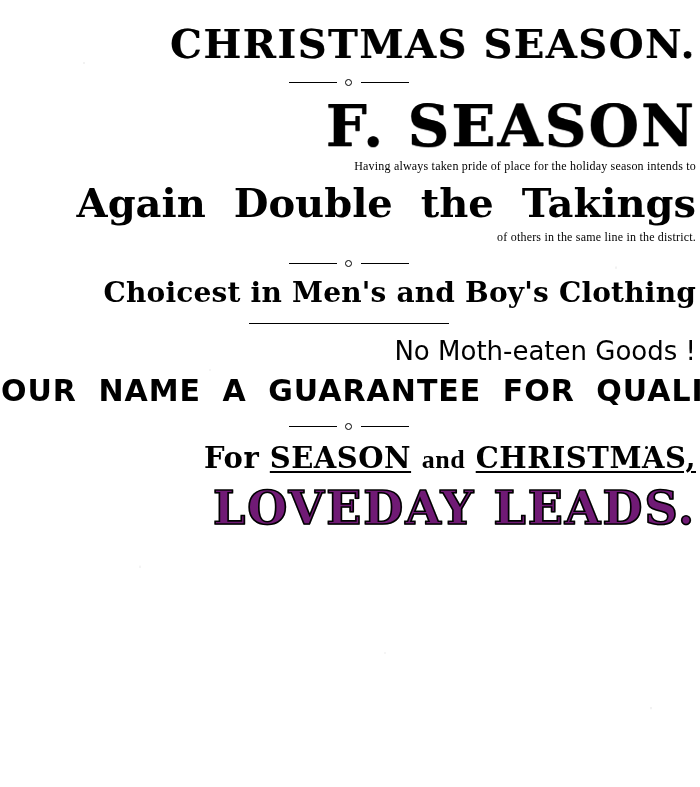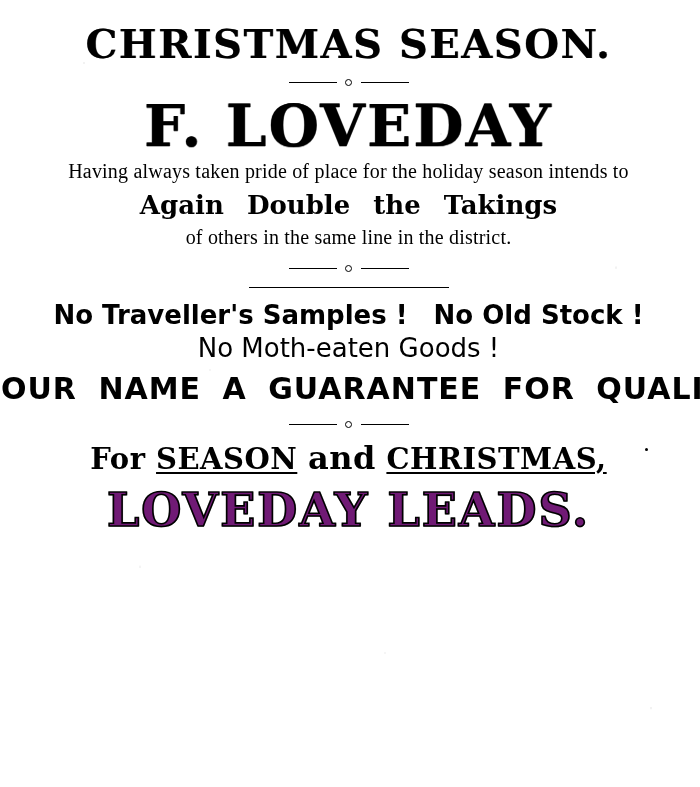--- a/index.html
+++ b/index.html
@@ -29,21 +29,21 @@
       radial-gradient(circle at 55% 83%, rgba(0,0,0,0.04) 0 1px, transparent 1.4px),
       radial-gradient(circle at 93% 90%, rgba(0,0,0,0.05) 0 1px, transparent 1.4px),
       #ffffff;
     pointer-events: none;
   }
   .ad {
     position: relative;
     width: 700px;
     box-sizing: border-box;
     padding: 18px 4px 0 1px;
-    text-align: center;
+    text-align: right;
   }
 
   .line-christmas {
     font-family: "DejaVu Serif", serif;
     font-weight: bold;
     font-size: 40px;
     letter-spacing: 1.5px;
     line-height: 1.0;
     margin: 6px 0 0 0;
     text-shadow: 0.4px 0 0 rgba(0,0,0,0.45), -0.4px 0 0 rgba(0,0,0,0.25);
@@ -90,30 +90,30 @@
     font-weight: bold;
     font-size: 58px;
     letter-spacing: 2px;
     line-height: 1.0;
     margin: 4px 0 2px 0;
     text-shadow: 0.6px 0 0 rgba(0,0,0,0.5), -0.6px 0 0 rgba(0,0,0,0.3), 0 0.5px 0 rgba(0,0,0,0.3);
   }
 
   .small-line {
     font-family: "Liberation Serif", serif;
-    font-size: 20px;
+    font-size: 12px;
     line-height: 1.25;
     margin: 4px 0;
     letter-spacing: 0.2px;
   }
 
   .line-double {
     font-family: "DejaVu Serif", serif;
     font-weight: bold;
-    font-size: 26px;
+    font-size: 40px;
     line-height: 1.05;
     margin: 8px 0 6px 0;
     letter-spacing: 0px;
     word-spacing: 14px;
     white-space: nowrap;
   }
 
   .line-mid {
     font-family: "Liberation Serif", serif;
     font-size: 17px;
@@ -181,21 +181,22 @@
     font-size: 29px;
     margin: 10px 0 2px 0;
     letter-spacing: 0.5px;
   }
   .line-quality .u {
     text-decoration: underline;
     text-underline-offset: 3px;
     text-decoration-thickness: 2px;
   }
   .line-quality .and {
-    font-size: 32px;
+    font-size: 26px;
+    font-family: Liberation Serif, serif;
   }
 
   .line-leads {
     font-family: "DejaVu Serif", serif;
     font-weight: bold;
     font-size: 46px;
     letter-spacing: 2px;
     margin: 6px 0 0 0;
     color: #701a75;
     -webkit-text-stroke: 1.6px #000;
@@ -221,40 +222,38 @@
 <div class="paper"></div>
 
 <div class="ad">
 
   <div class="line-christmas">CHRISTMAS SEASON.</div>
 
   <div class="rule">
       <i></i>
     </div>
 
-  <div class="line-name">F. LOVEDAY</div>
+  <div class="line-name">F. SEASON</div>
 
   <div class="small-line">Having always taken pride of place for the holiday season intends to</div>
 
   <div class="line-double">Again  Double  the  Takings</div>
 
   <div class="small-line">of others in the same line in the district.</div>
 
   <div class="rule">
       <i></i>
     </div>
 
 
+  <div class="line-choicest">Choicest in Men's and Boy's Clothing</div>
 
 
   <hr class="hr-plain">
 
-  <div class="line-nosamples">
-    <span>No Traveller's Samples !</span><span class="gap"></span><span>No Old Stock !</span>
-  </div>
   <div class="line-nomoth">No Moth-eaten Goods !</div>
 
 
   <div class="line-guarantee">OUR  NAME  A  GUARANTEE  FOR  QUALITY</div>
 
 
   <div class="rule">
       <i></i>
     </div>
 

